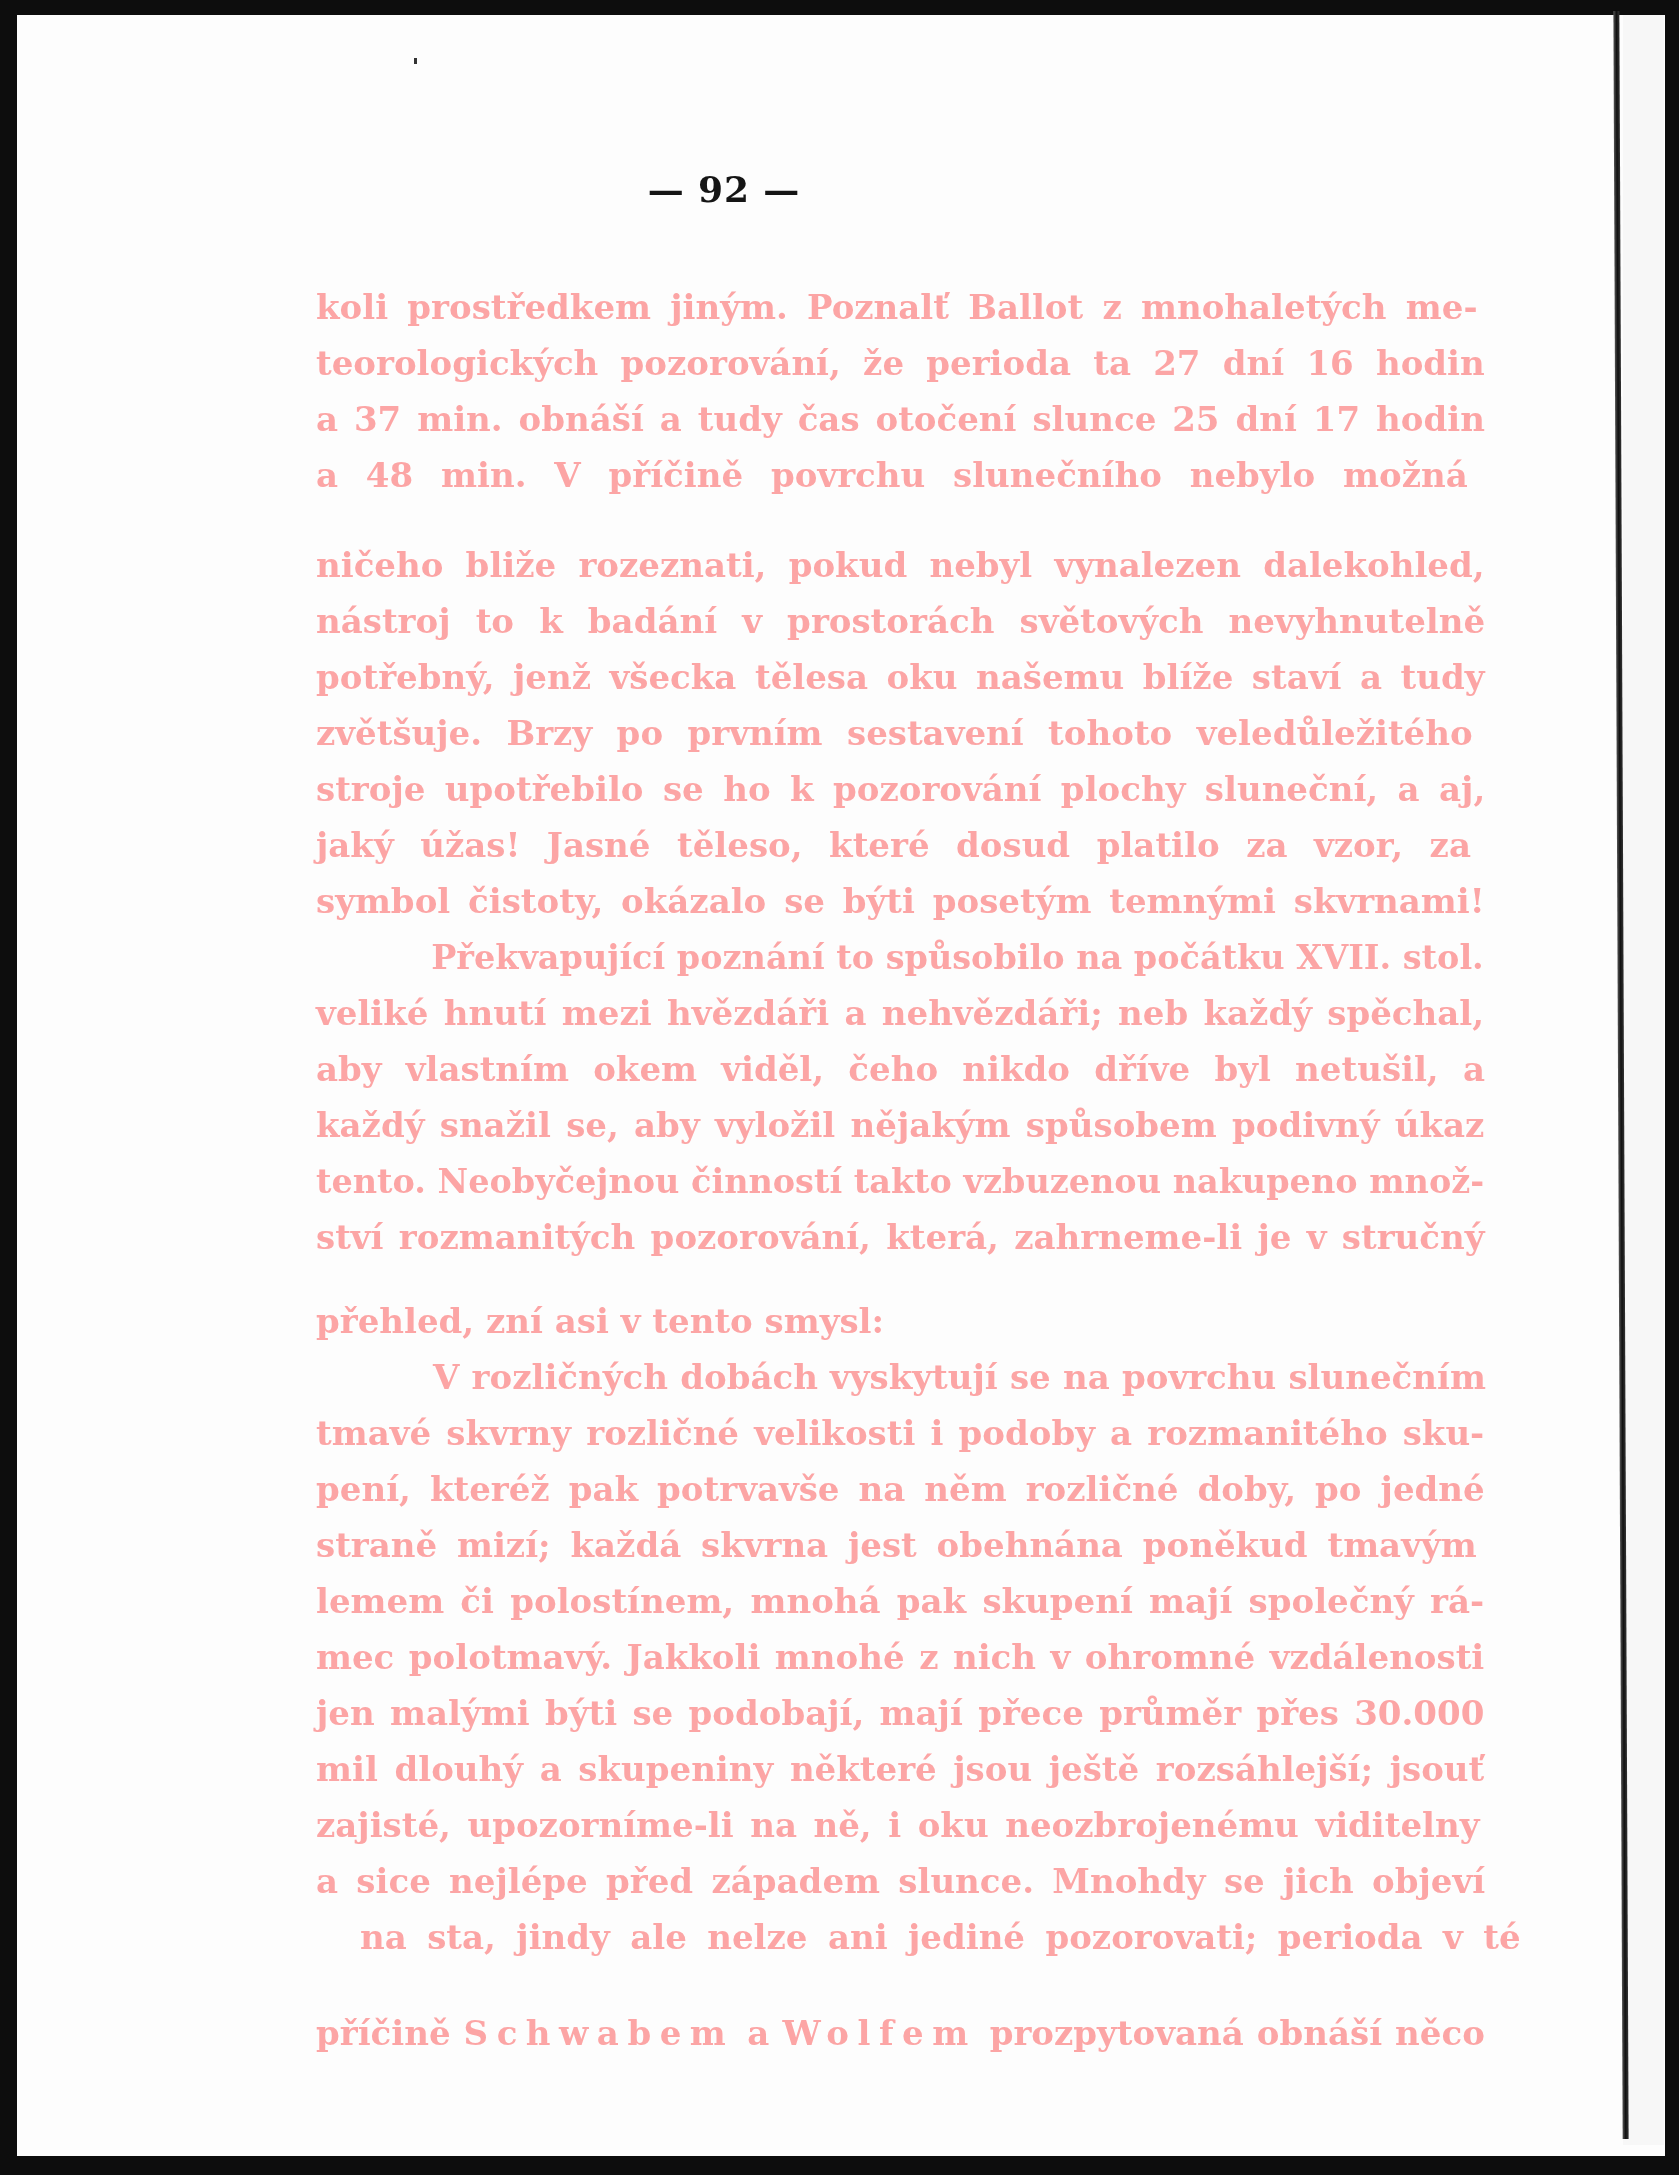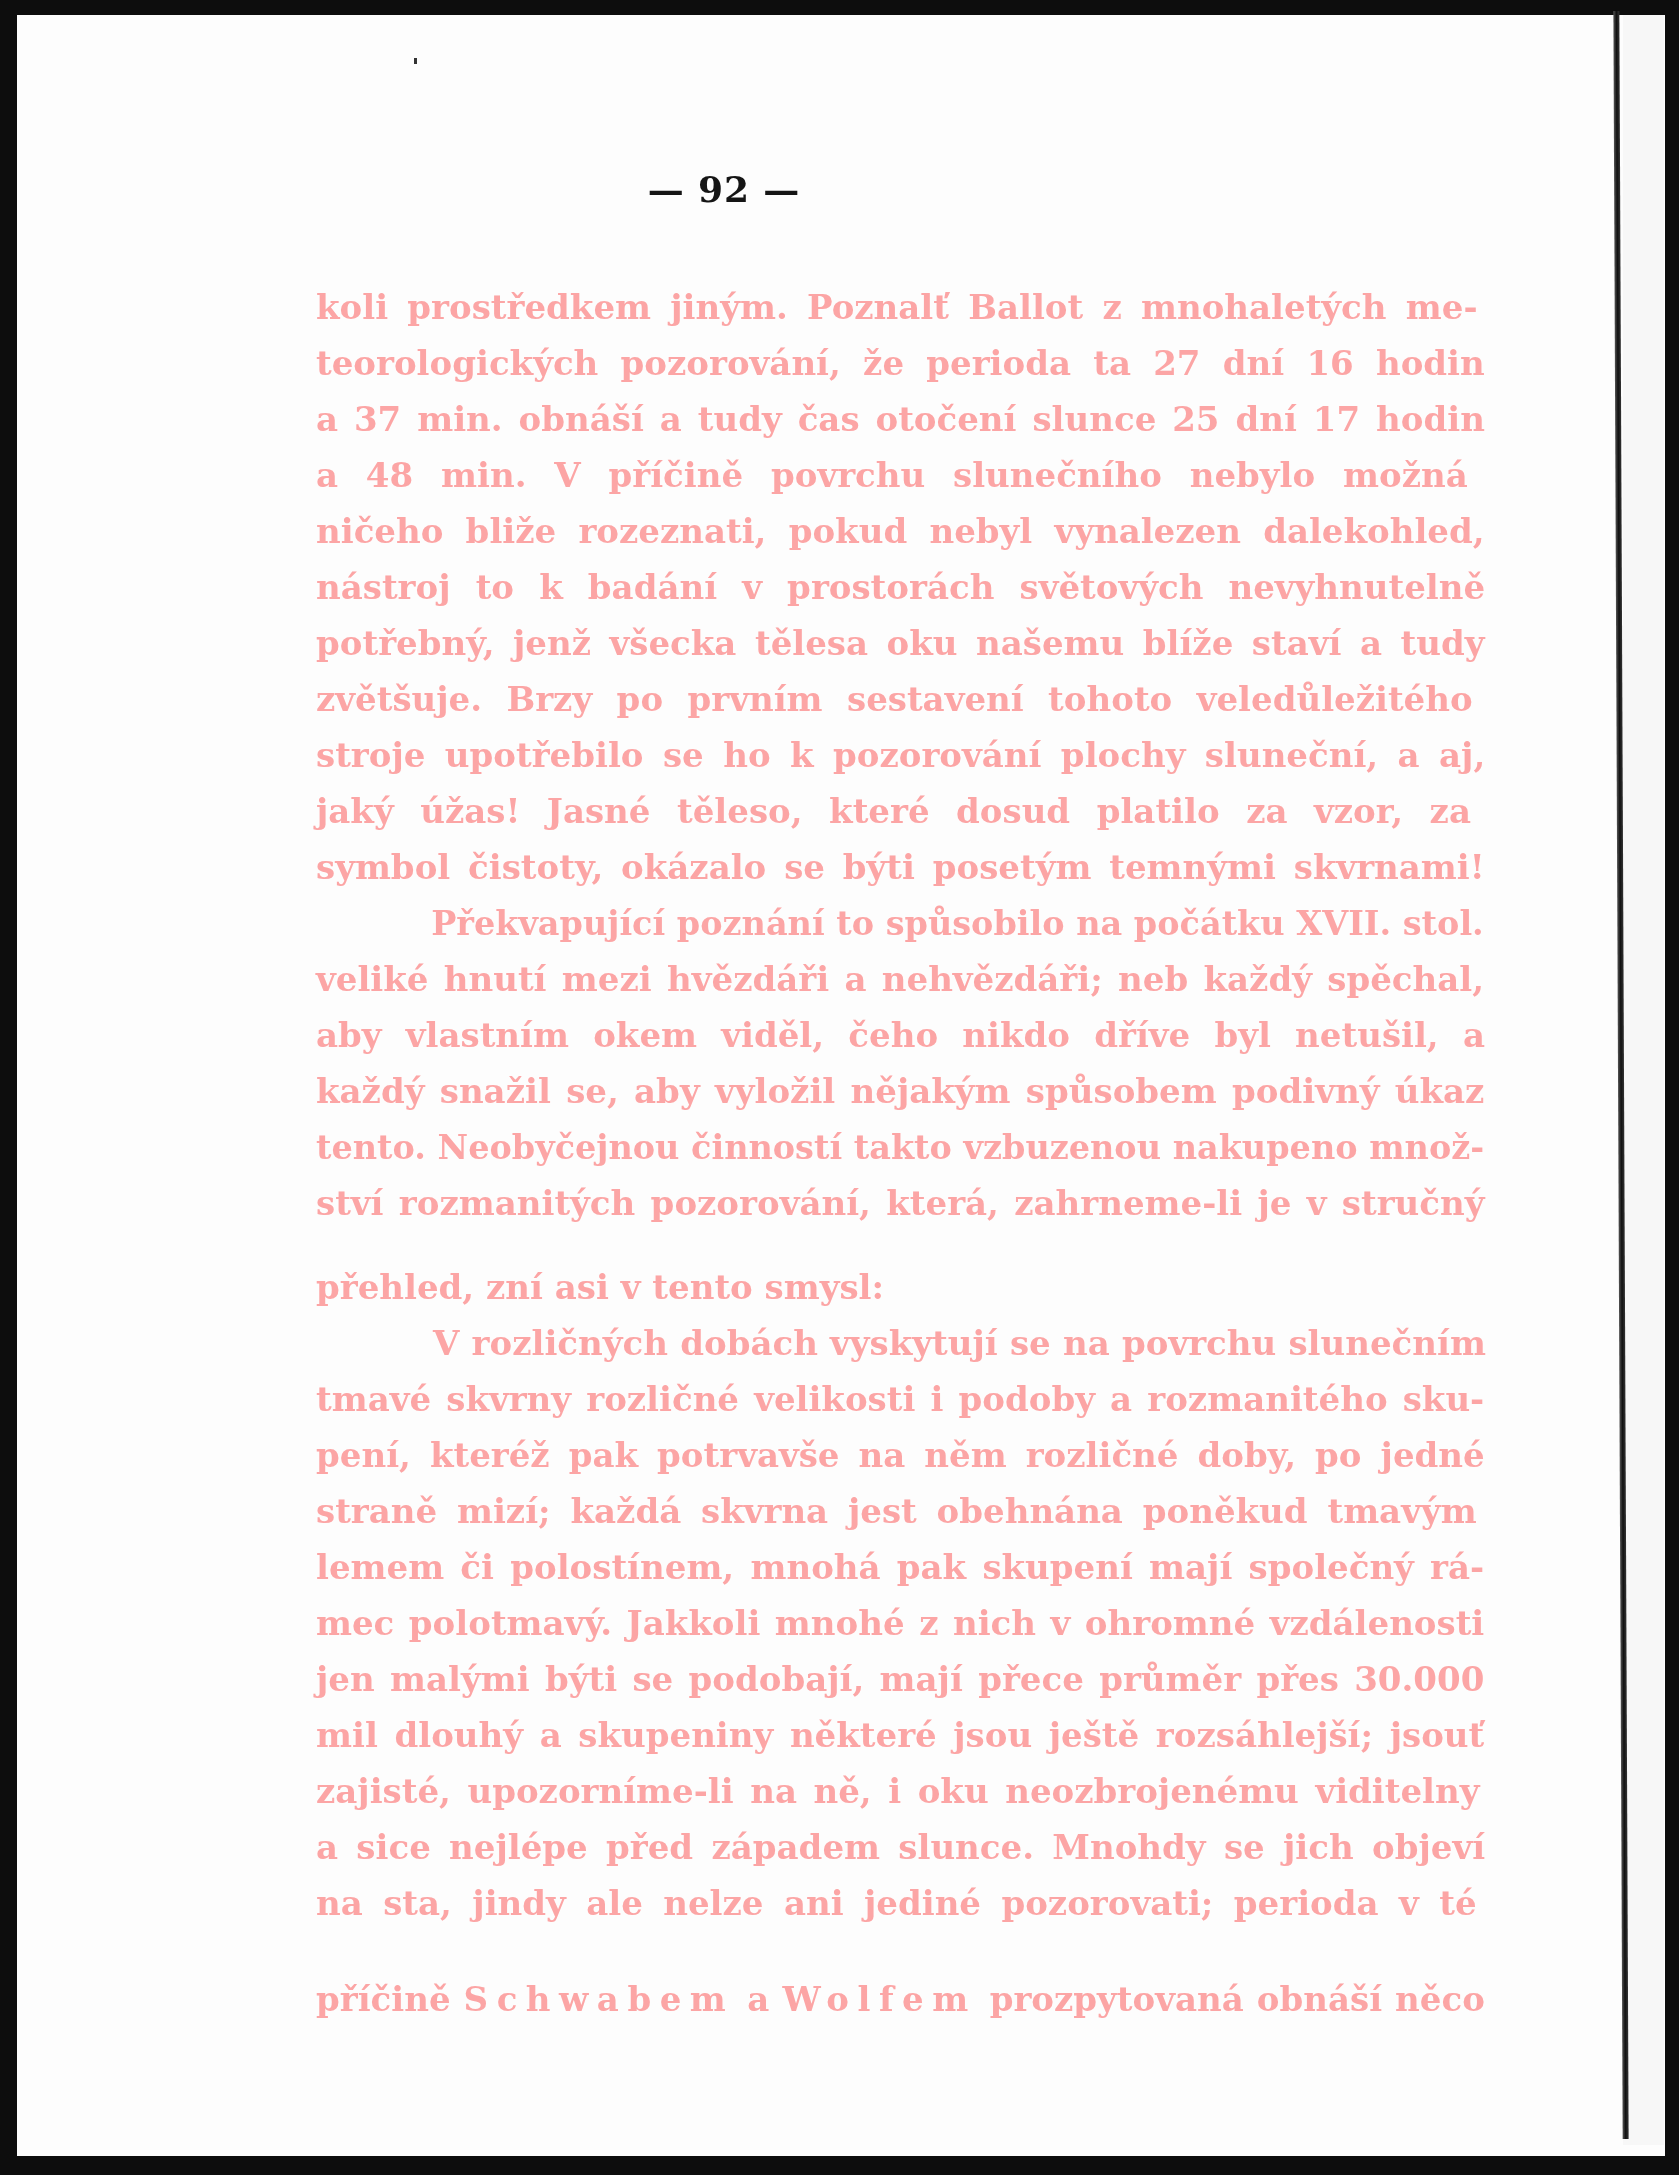--- a/index.html
+++ b/index.html
@@ -114,21 +114,21 @@
 
 <div class="page-number">— 92 —</div>
 
 <div class="text-block">
 
   <div>
     <span class="line" style="word-spacing: 7.4px; text-align-last: left;">koli prostředkem jiným.  Poznalť Ballot z mnohaletých me-</span>
     <span class="line" style="word-spacing: 10.4px; text-align-last: left;">teorologických pozorování, že perioda ta 27 dní 16 hodin</span>
     <span class="line" style="word-spacing: 4.1px; text-align-last: left;">a 37 min. obnáší a tudy čas otočení slunce 25 dní 17 hodin</span>
     <span class="line" style="word-spacing: 16px; text-align-last: left;">a 48 min.  V příčině povrchu slunečního nebylo možná</span>
-    <span class="line" style="word-spacing: 10.4px; text-align-last: left;">ničeho bliže rozeznati, pokud nebyl vynalezen dalekohled,</span>
+    <span class="line" style="word-spacing: 10.4px; text-align-last: left; margin-top: 34px;">ničeho bliže rozeznati, pokud nebyl vynalezen dalekohled,</span>
     <span class="line" style="word-spacing: 13.3px; text-align-last: left;">nástroj to k badání v prostorách světových nevyhnutelně</span>
     <span class="line" style="word-spacing: 6.7px; text-align-last: left;">potřebný, jenž všecka tělesa oku našemu blíže staví a tudy</span>
     <span class="line" style="word-spacing: 12.6px; text-align-last: left;">zvětšuje.  Brzy po prvním sestavení tohoto veledůležitého</span>
     <span class="line" style="word-spacing: 7.6px; text-align-last: left;">stroje upotřebilo se ho k pozorování plochy sluneční, a aj,</span>
     <span class="line" style="word-spacing: 14.7px; text-align-last: left;">jaký úžas!  Jasné těleso, které dosud platilo za vzor, za</span>
     <span class="line" style="word-spacing: 6px; text-align-last: left;">symbol čistoty, okázalo se býti posetým temnými skvrnami!</span>
   </div>
 
   <div>
     <span class="line indent" style="transform-origin: left center; transform: scaleX(0.9842); text-align-last: left;">Překvapující poznání to spůsobilo na počátku XVII. stol.</span>
@@ -144,17 +144,17 @@
     <span class="line indent" style="word-spacing: 0.4px; text-align-last: left;">V rozličných dobách vyskytují se na povrchu slunečním</span>
     <span class="line" style="word-spacing: 3.3px; text-align-last: left;">tmavé skvrny rozličné velikosti i podoby a rozmanitého sku-</span>
     <span class="line" style="word-spacing: 7.2px; text-align-last: left;">pení, kteréž pak potrvavše na něm rozličné doby, po jedné</span>
     <span class="line" style="word-spacing: 8px; text-align-last: left;">straně mizí;  každá skvrna jest obehnána poněkud tmavým</span>
     <span class="line" style="word-spacing: 4.4px; text-align-last: left;">lemem či polostínem, mnohá pak skupení mají společný rá-</span>
     <span class="line" style="word-spacing: 2.7px; text-align-last: left;">mec polotmavý. Jakkoli mnohé z nich v ohromné vzdálenosti</span>
     <span class="line" style="word-spacing: 3.5px; text-align-last: left;">jen malými býti se podobají, mají přece průměr přes 30.000</span>
     <span class="line" style="word-spacing: 4.8px; text-align-last: left;">mil dlouhý a skupeniny některé jsou ještě rozsáhlejší; jsouť</span>
     <span class="line" style="word-spacing: 4.7px; text-align-last: left;">zajisté, upozorníme-li na ně, i oku  neozbrojenému viditelny</span>
     <span class="line" style="word-spacing: 6.5px; text-align-last: left;">a sice nejlépe před západem slunce. Mnohdy se jich objeví</span>
-    <span class="line" style="word-spacing: 8.6px; text-align-last: left;">na sta, jindy ale nelze ani jediné pozorovati;  perioda v té</span>
+    <span class="line" style="word-spacing: 8.6px; text-align-last: left; margin-left: 44px;">na sta, jindy ale nelze ani jediné pozorovati;  perioda v té</span>
     <span class="line" style="word-spacing: 1.2px; text-align-last: left; margin-top: 40px;"><span>příčině </span><span class="spaced">Schwabem</span><span> a </span><span class="spaced">Wolfem</span><span>  prozpytovaná obnáší něco</span></span>
   </div>
 </div>
 
 
 </body></html>

